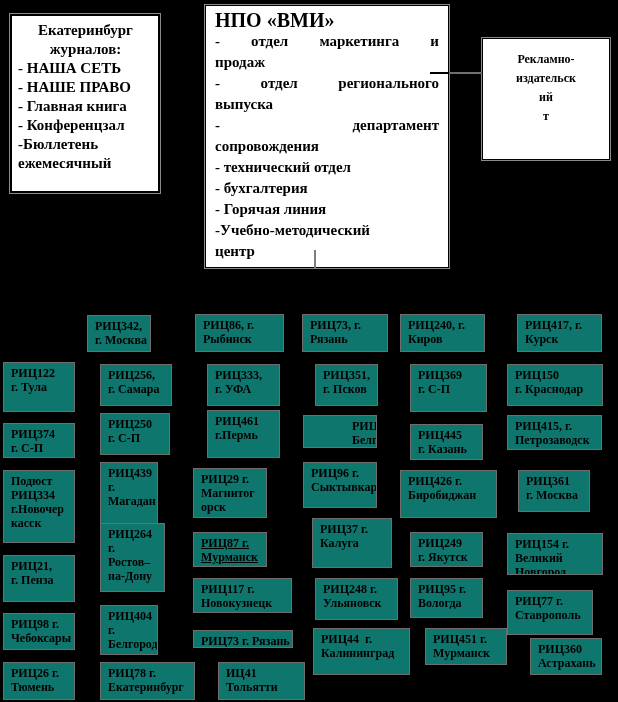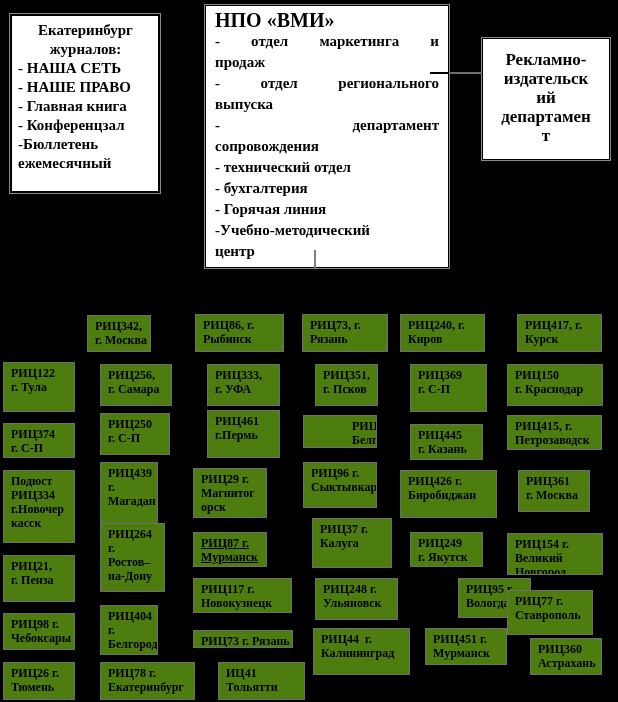--- a/index.html
+++ b/index.html
@@ -7,22 +7,22 @@
          font-family:"Liberation Serif",serif;font-weight:bold;color:#000;}
   .wbox{position:absolute;background:#fff;box-sizing:border-box;}
   .publisher{left:10px;top:14px;width:150px;height:179px;border:2px solid #000;
              box-shadow:0 0 0 1px #8a8a8a;padding:5px 5px 0 6px;font-size:15px;line-height:19px;}
   .publisher .title{text-align:center;}
   .npo{left:205px;top:5px;width:244px;height:263px;border:1px solid #000;
        box-shadow:0 0 0 1px #8a8a8a;padding:4px 9px 0 9px;font-size:15px;line-height:21px;}
   .npo .title{text-align:left;font-size:20px;}
   .line.just{text-align:justify;text-align-last:justify;}
   .adv{left:482px;top:38px;width:128px;height:122px;border:1px solid #000;
-       box-shadow:0 0 0 1px #8a8a8a;padding:11px 2px 0 2px;font-size:17px;line-height:19px;text-align:center;}
-  .ric-box{position:absolute;background:#4d7c0f;border:1px solid #6e6e6e;box-sizing:border-box;
+       box-shadow:0 0 0 1px #8a8a8a;padding:11px 2px 0 2px;font-size:12px;line-height:19px;text-align:center;}
+  .ric-box{position:absolute;background:#0f766e;border:1px solid #6e6e6e;box-sizing:border-box;
            font-size:12px;line-height:14px;padding:3px 1px 0 7px;overflow:hidden;}
   .ric-box div{white-space:pre;}
   .connector{position:absolute;}
   #conn-h-black{left:430px;top:72px;width:19px;height:2px;background:#000;}
   #conn-h-gray{left:449px;top:72px;width:33px;height:2px;background:#6f6f6f;}
   #conn-v-gray{left:314px;top:250px;width:2px;height:18px;background:#7f7f7f;}
 </style>
 </head>
 <body>
 
@@ -55,21 +55,20 @@
         <div class="line">- Горячая линия</div>
         <div class="line just">-Учебно-методический</div>
         <div class="line">центр</div>
       </div>
   </div>
 
   <div class="wbox adv">
       <div>Рекламно-</div>
       <div>издательск</div>
       <div>ий</div>
-      <div>департамен</div>
       <div>т</div>
     </div>
 
   <div>
       <div class="ric-box" style="left: 87px; top: 315px; width: 64px; height: 37px;">
         <div>РИЦ342,</div>
         <div>г. Москва</div>
       </div>
       <div class="ric-box" style="left: 195px; top: 314px; width: 89px; height: 38px;">
         <div>РИЦ86, г.</div>
@@ -191,21 +190,21 @@
         <div>Новгород</div>
       </div>
       <div class="ric-box" style="left: 193px; top: 578px; width: 99px; height: 35px;">
         <div>РИЦ117 г.</div>
         <div>Новокузнецк</div>
       </div>
       <div class="ric-box" style="left: 315px; top: 578px; width: 83px; height: 42px;">
         <div>РИЦ248 г.</div>
         <div>Ульяновск</div>
       </div>
-      <div class="ric-box" style="left: 410px; top: 578px; width: 73px; height: 40px; margin-left: 48px;">
+      <div class="ric-box" style="left: 410px; top: 578px; width: 73px; height: 40px;">
         <div>РИЦ95 г.</div>
         <div>Вологда</div>
       </div>
       <div class="ric-box" style="left: 507px; top: 590px; width: 86px; height: 45px;">
         <div>РИЦ77 г.</div>
         <div>Ставрополь</div>
       </div>
       <div class="ric-box" style="left: 3px; top: 613px; width: 72px; height: 37px;">
         <div>РИЦ98 г.</div>
         <div>Чебоксары</div>

